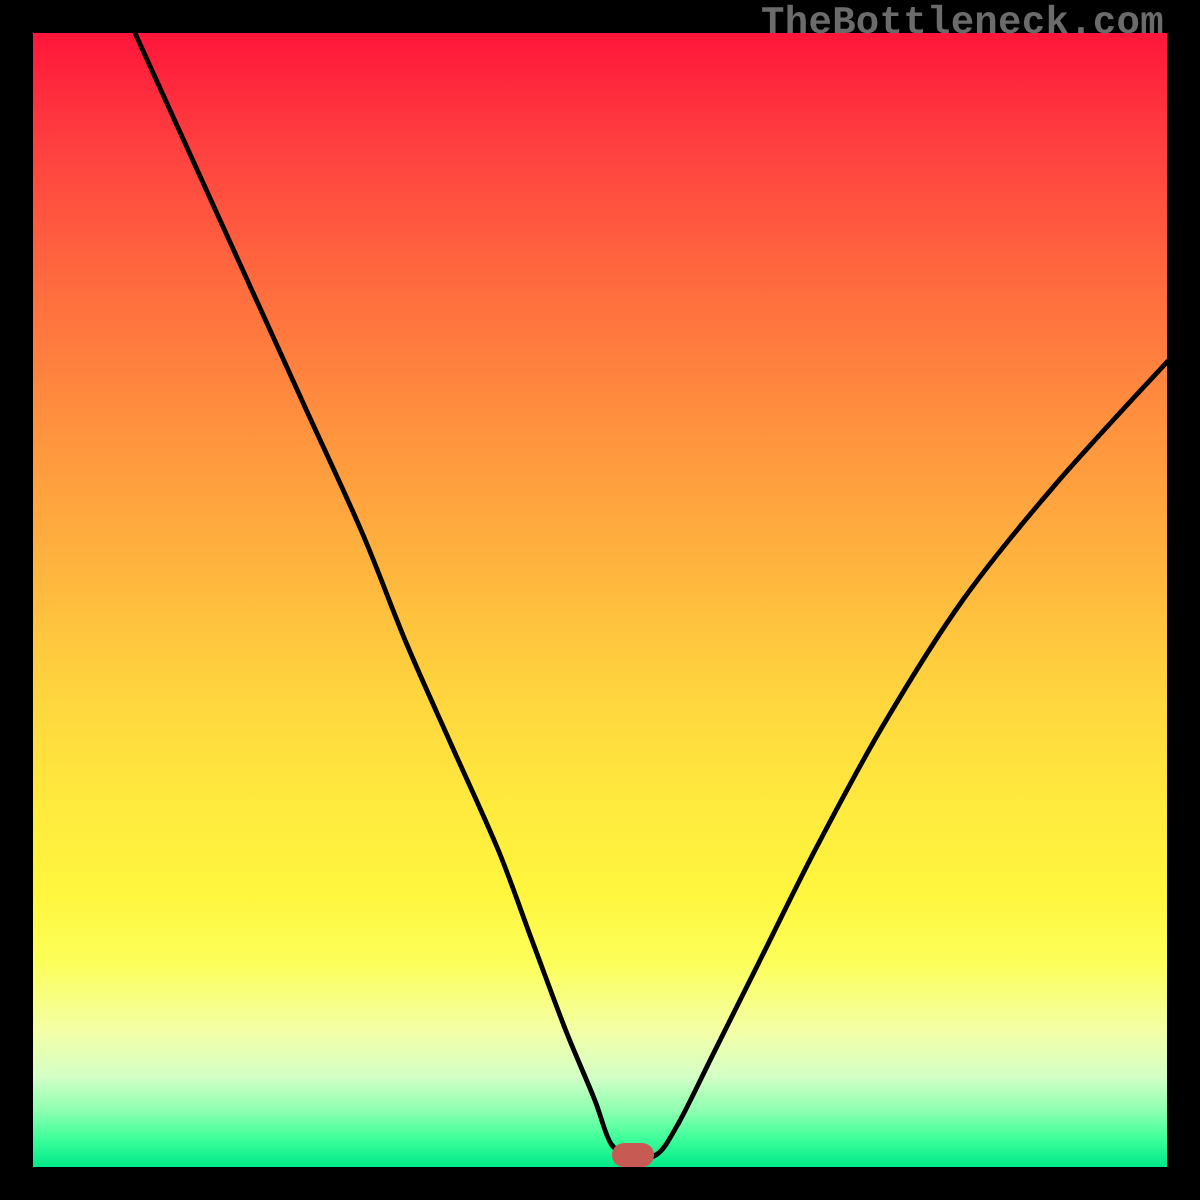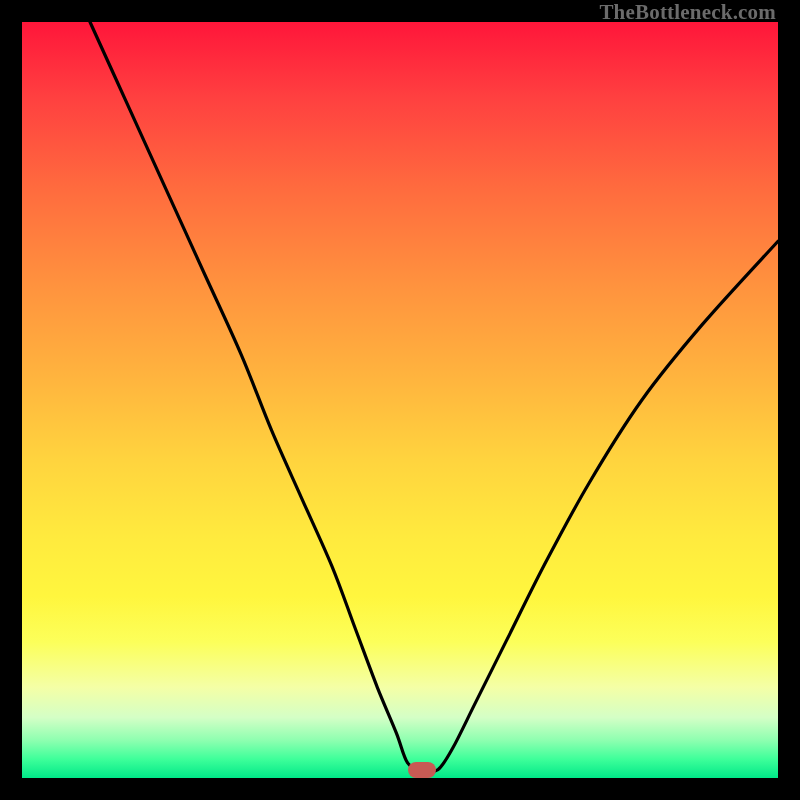--- a/index.html
+++ b/index.html
@@ -38,22 +38,22 @@
       #d4ffc6 92%,
       #8effb0 95%,
       #3eff9a 97.5%,
       #00e888 100%
     );
   }
   .watermark {
     position: absolute;
     top: 0px;
     right: 24px;
-    font-family: Liberation Serif, serif;
-    font-size: 21px;
+    font-family: Liberation Mono, monospace;
+    font-size: 26px;
     font-weight: bold;
     color: #6b6b6b;
     letter-spacing: 0.2px;
   }
   svg.curve {
     position: absolute;
     left: 22px;
     top: 22px;
     width: 756px;
     height: 756px;

